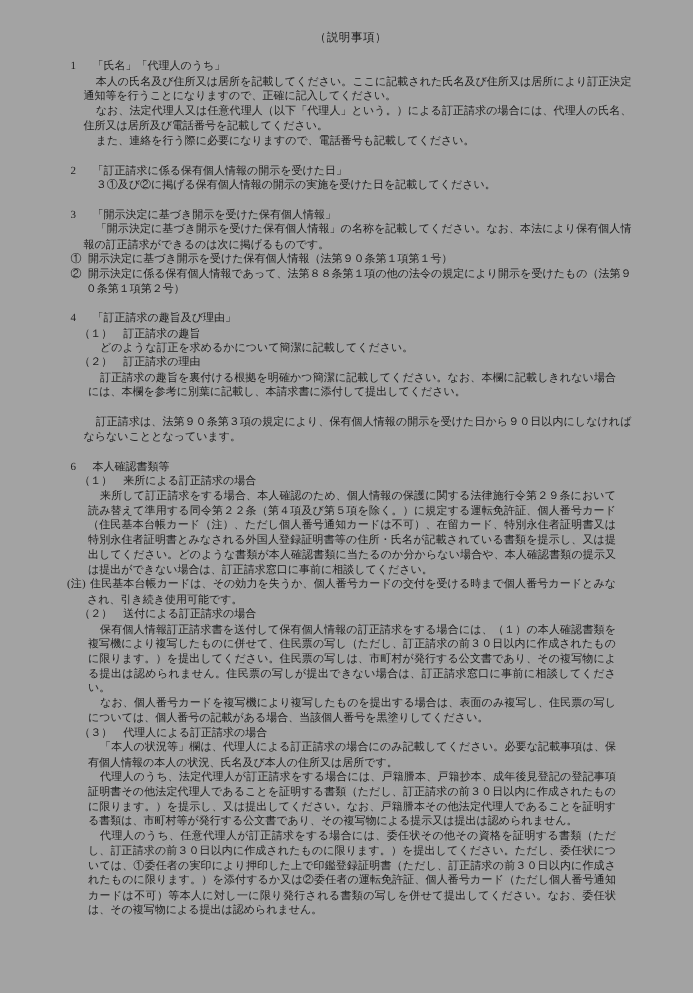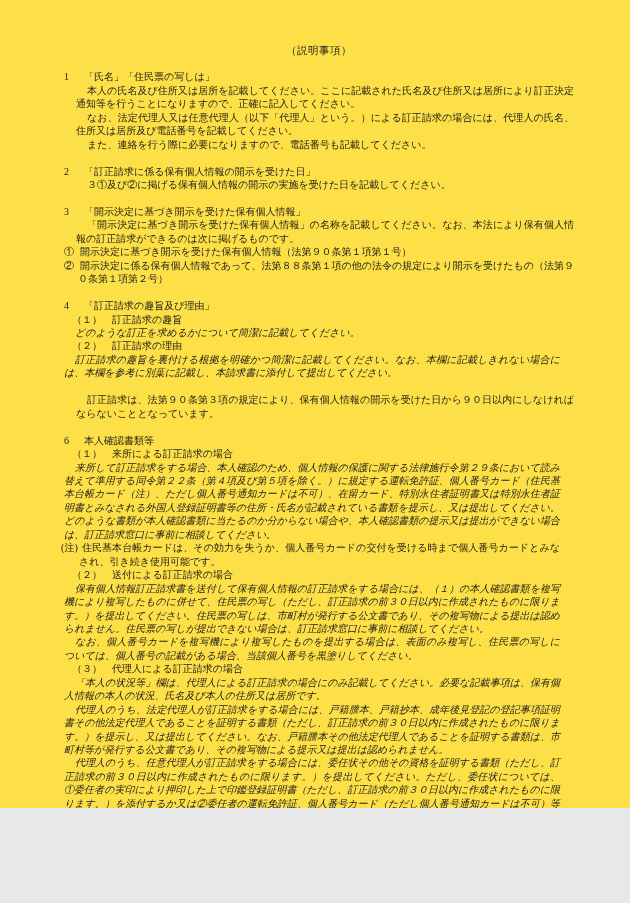--- a/index.html
+++ b/index.html
@@ -3,30 +3,30 @@
 <meta charset="utf-8">
 <style>
   html, body {
     margin: 0;
     padding: 0;
     background: #e8e8e8;
   }
   .page {
     position: relative;
     width: 630px;
-    height: 808px;
+    height: 903px;
     margin: 0 auto;
-    background: #fde047;
+    background: #a3a3a3;
     color: #1b1b1b;
     font-family: "Liberation Serif", "DejaVu Serif", serif;
     font-size: 10px;
     line-height: 13.45px;
     overflow: hidden;
     box-sizing: border-box;
-    padding: 44px 56px 0 64px;
+    padding: 28px 56px 0 64px;
   }
   .doc-title {
     text-align: center;
     font-size: 10.5px;
     margin-bottom: 13px;
     letter-spacing: 0.5px;
   }
   .sec { margin-top: 13.45px; }
   .sec:first-of-type { margin-top: 0; }
   .sec-head { white-space: nowrap; }
@@ -46,44 +46,43 @@
     text-indent: -14px;
     text-align: justify;
   }
   .item-marker { margin-right: 6px; }
   .subsec-head {
     margin-left: 8px;
     white-space: nowrap;
   }
   .subsec-label { margin-right: 10px; }
   .subpara {
-    margin: 0 14px 0 0;
+    margin: 0 14px 0 16px;
     text-indent: 11px;
     text-align: justify;
-    font-style: italic;
   }
   .note {
     margin-left: -3px;
     margin-right: 14px;
     padding-left: 18px;
     text-indent: -18px;
     text-align: justify;
   }
   .note-marker { margin-right: 4px; }
 </style>
 </head>
 <body>
 
 <div class="page">
 
   <div class="doc-title">（説明事項）</div>
 
   <section class="sec">
     <div class="sec-head">
-      <span class="sec-num">1</span><span>「氏名」「住民票の写しは」</span>
+      <span class="sec-num">1</span><span>「氏名」「代理人のうち」</span>
     </div>
     <p class="para">本人の氏名及び住所又は居所を記載してください。ここに記載された氏名及び住所又は居所により訂正決定通知等を行うことになりますので、正確に記入してください。</p>
     <p class="para">なお、法定代理人又は任意代理人（以下「代理人」という。）による訂正請求の場合には、代理人の氏名、住所又は居所及び電話番号を記載してください。</p>
     <p class="para">また、連絡を行う際に必要になりますので、電話番号も記載してください。</p>
   </section>
 
   <section class="sec">
     <div class="sec-head">
       <span class="sec-num">2</span><span>「訂正請求に係る保有個人情報の開示を受けた日」</span>
     </div>

